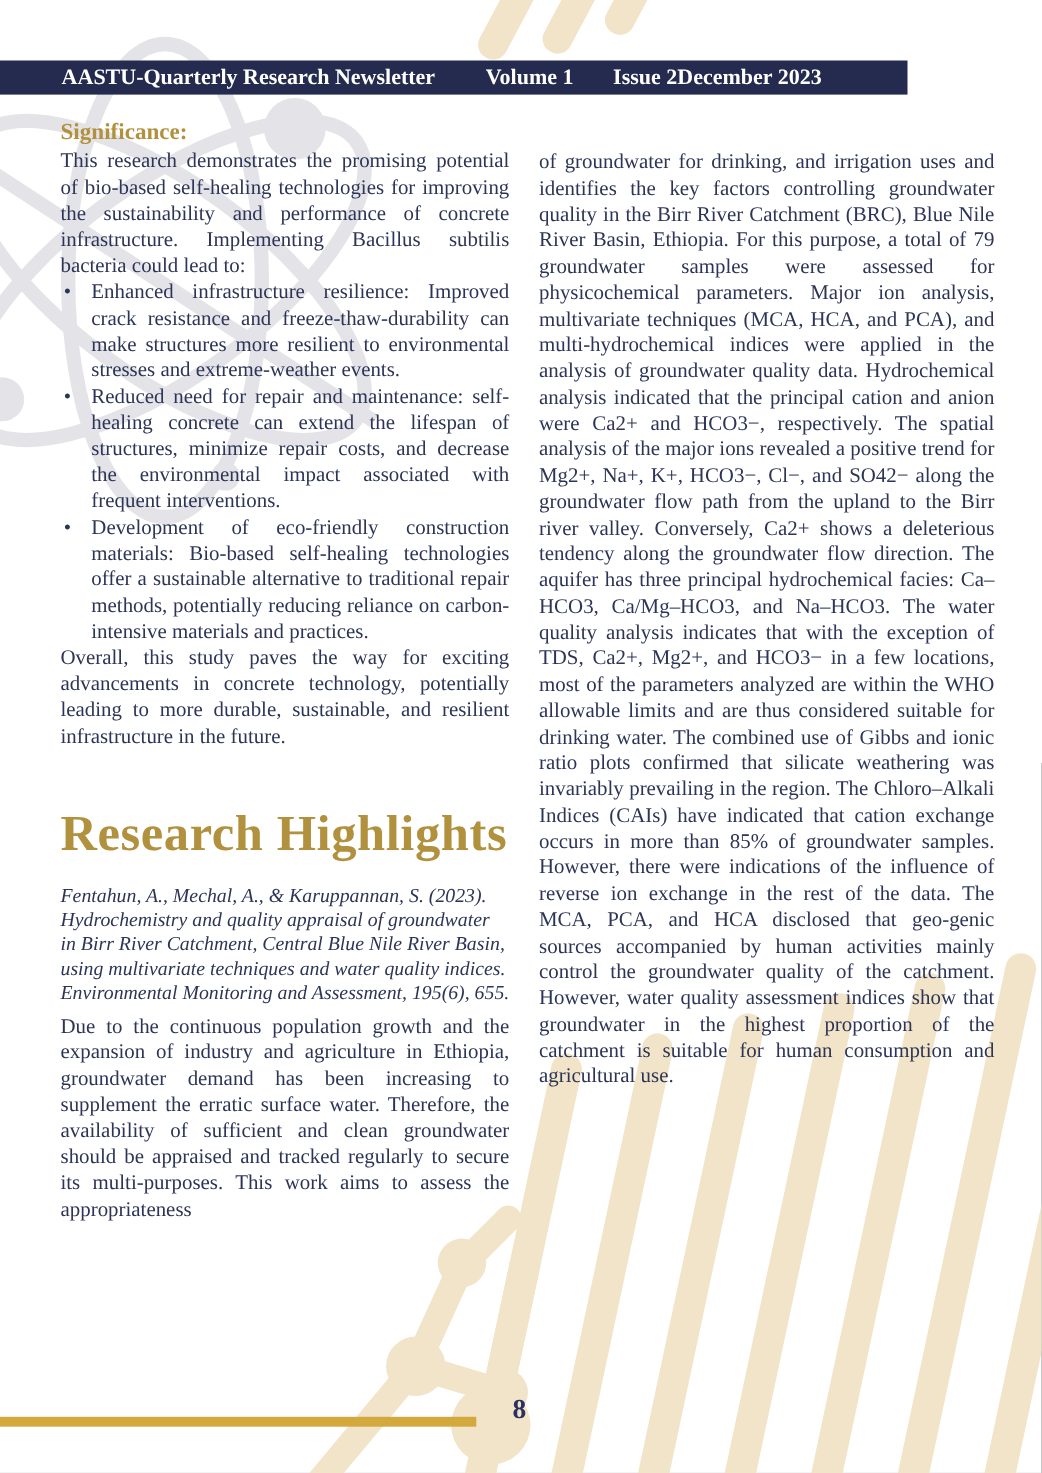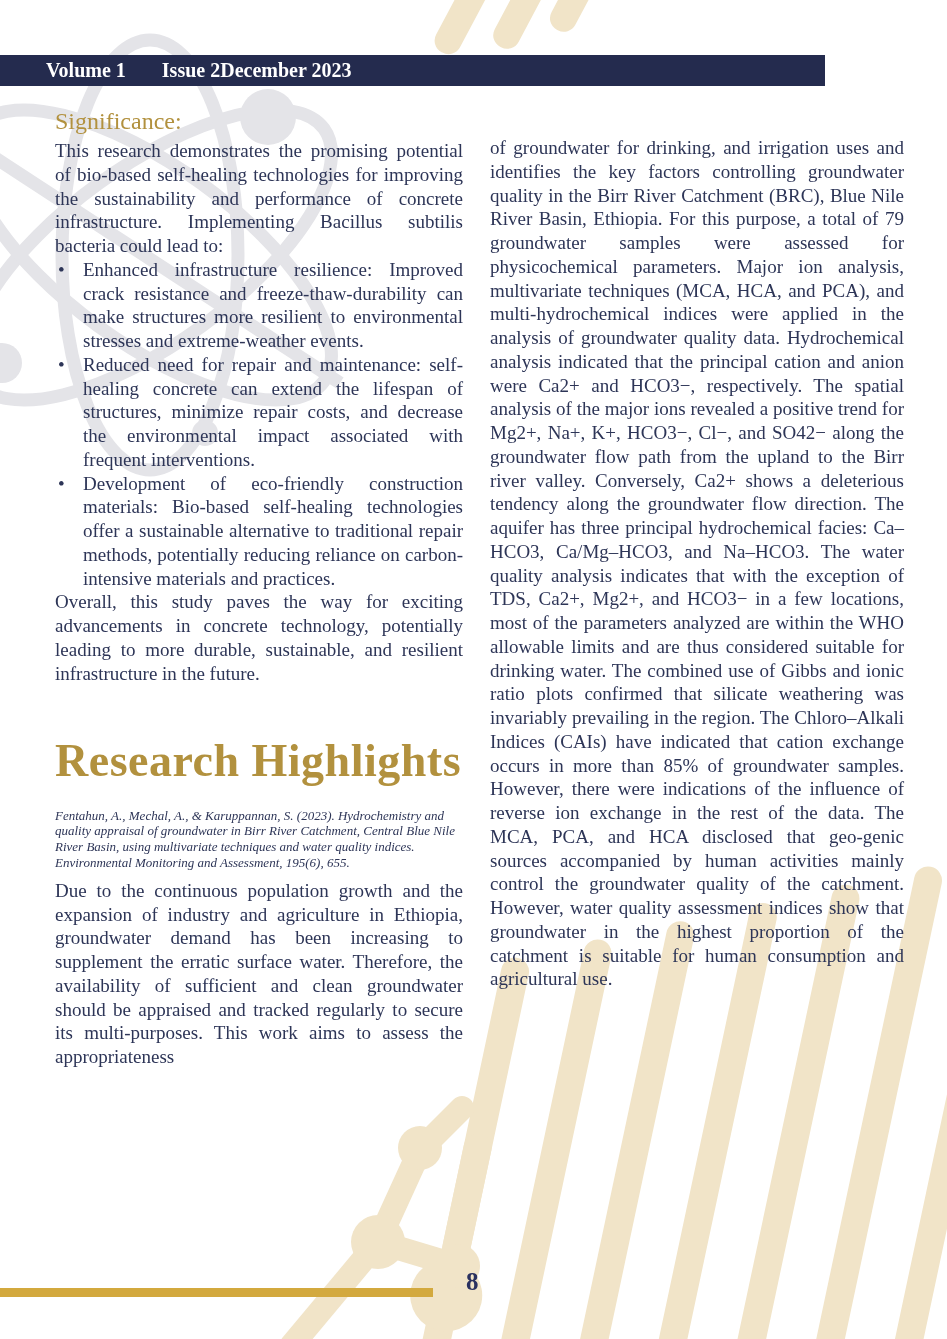--- a/index.html
+++ b/index.html
@@ -34,38 +34,38 @@
   .bar .hb-vol{margin-left:46px;}
   .bar .hb-issue{margin-left:36px;}
   .bar .hb-date{}
   .col{position:absolute;z-index:1;font-size:19px;line-height:1.25;}
   .col-left{left:55px;top:106px;width:408px;}
   .col-right{left:490px;top:112px;width:414px;margin-top:24px;}
   .just{text-align:justify;margin:0;}
   h1,h2,h3{margin:0;}
   .sig-heading{
     color:var(--gold-heading);
-    font-size:24px;font-weight:normal;
+    font-size:21px;font-weight:bold;
     margin:0 0 3px 0;
   }
   .bullet-list{list-style:none;margin:0;padding:0;text-align:justify;}
   .bullet-list li{position:relative;padding-left:28px;}
   .bullet-list li::before{content:"\2022";position:absolute;left:3px;}
   .section-heading{
     color:var(--gold-heading);
     font-size:46px;font-weight:bold;line-height:1.05;
     margin:52px 0 18px 0;letter-spacing:0.5px;
   }
   .article-title{
     color:var(--gold-heading);
     font-size:22px;font-weight:bold;line-height:1.16;
     margin:28px 0 0 0;
   }
   .citation{
-    font-style:italic;font-size:13px;line-height:1.22;
+    font-style:italic;font-size:18px;line-height:1.22;
     margin:22px 0 0 0;text-align:left;
   }
   .body-start{margin-top:8px;}
   .footer-bar{
     position:absolute;left:0;top:1288px;width:433px;height:9px;
     background:var(--footer-bar);z-index:1;
   }
   .page-number{
     position:absolute;left:466px;top:1268px;
     font-size:25px;font-weight:bold;color:var(--page-number);
@@ -112,20 +112,21 @@
       <line x1="378" y1="1242" x2="458" y2="1266"></line>
       <line x1="378" y1="1242" x2="420" y2="1150"></line>
       <line x1="420" y1="1150" x2="462" y2="1108"></line>
       <circle cx="378" cy="1242" r="27" stroke="none"></circle>
       <circle cx="458" cy="1266" r="22" stroke="none"></circle>
       <circle cx="420" cy="1148" r="22" stroke="none"></circle>
     </g>
   </svg>
 
   <header class="bar">
+    <span class="hb-title">AASTU-Quarterly Research Newsletter</span>
     <span class="hb-vol">Volume 1</span>
     <span class="hb-issue">Issue 2</span>
     <span class="hb-date">December 2023</span>
   </header>
 
   <section class="col col-left">
     <h2 class="sig-heading">Significance:</h2>
     <p class="just">This research demonstrates the promising potential of bio-based self-healing technologies for improving the sustainability and performance of concrete infrastructure. Implementing Bacillus subtilis bacteria could lead to:</p>
     <ul class="bullet-list">
       <li>Enhanced infrastructure resilience: Improved crack resistance and freeze-thaw-durability can make structures more resilient to environmental stresses and extreme-weather events.</li>

